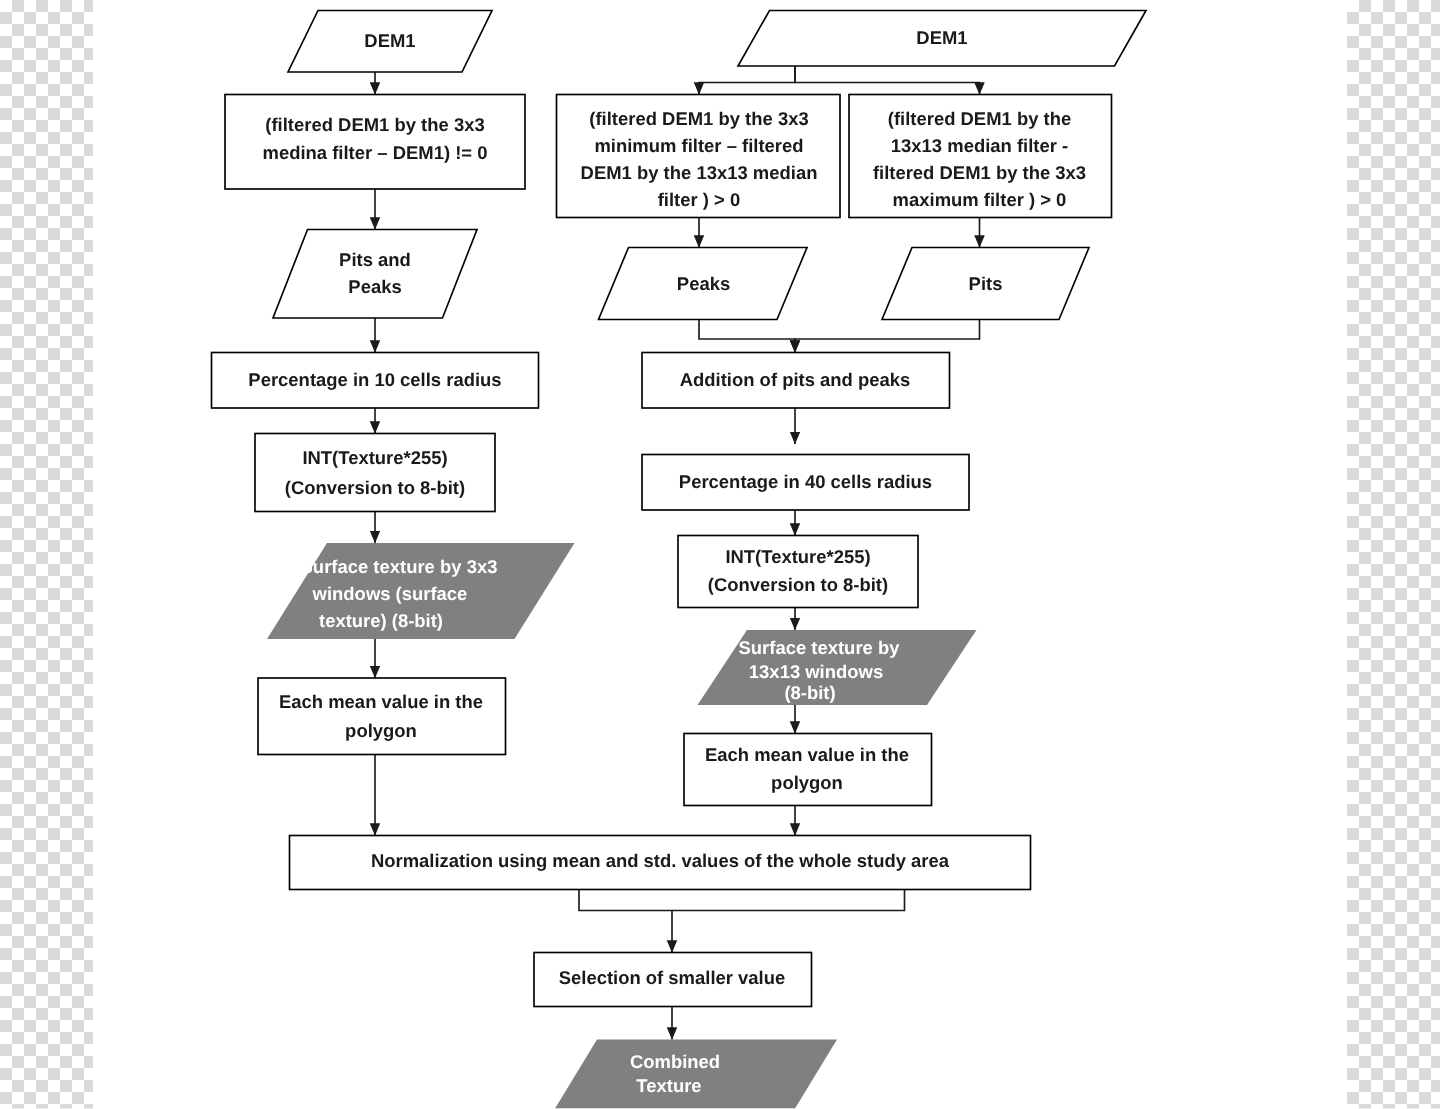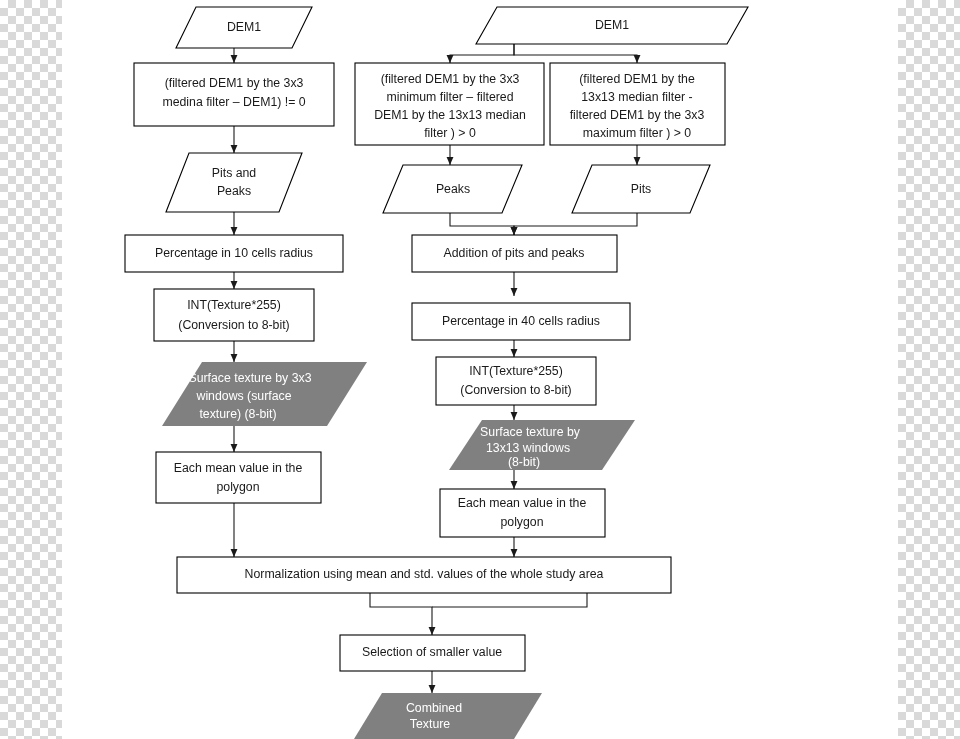--- a/index.html
+++ b/index.html
@@ -19,21 +19,21 @@
     background-size:16px 16px;
     background-position:0 0, 8px 8px;
     background-color:#ffffff;
   }
   #checker-left{left:0;width:62px;}
   #checker-right{left:898px;width:62px;}
   .white-panel{
     position:absolute;left:62px;top:0;width:836px;height:739px;background:#ffffff;
   }
   #diagram{
-    position:absolute;left:62px;top:0;width:836px;height:559px;
+    position:absolute;left:78px;top:0;width:836px;height:559px;font-weight:bold;
   }
   svg#flow{display:block;}
   .lbl{
     font-family:"Liberation Sans", sans-serif;
     font-size:12.3px;
     fill:#1a1a1a;
     text-anchor:middle;
     dominant-baseline:middle;
   }
   .lbl.white{fill:#ffffff;}

